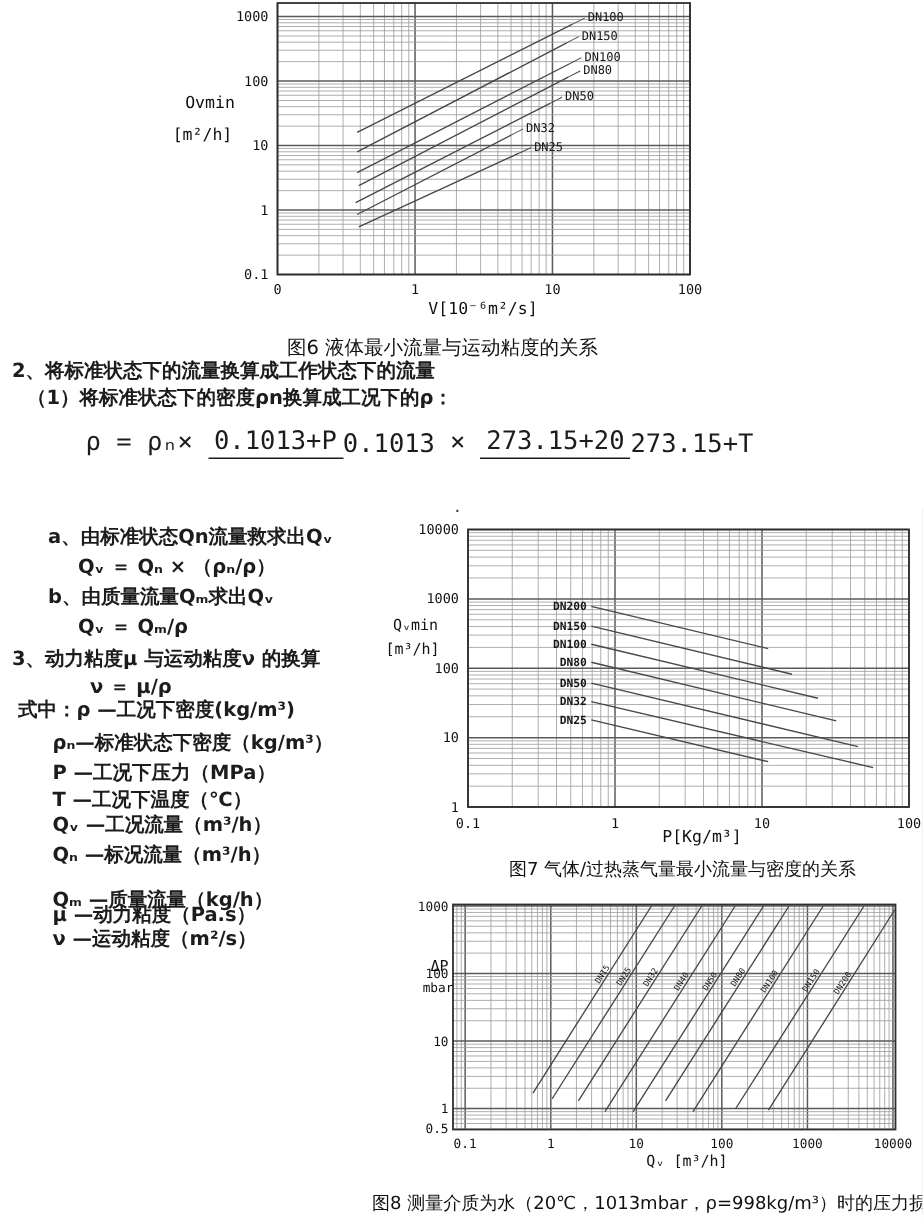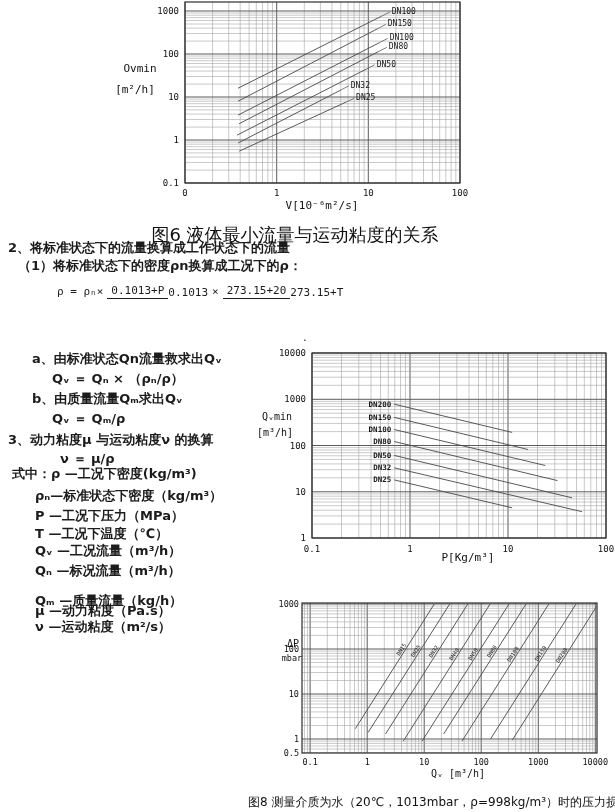--- a/index.html
+++ b/index.html
@@ -3,24 +3,24 @@
 <meta charset="utf-8">
 <style>
   html,body{margin:0;padding:0;background:#e8e8e8;}
   .page{
     position:relative;width:615px;height:812px;margin:0 auto;
     background:#ffffff;overflow:hidden;
     font-family:"DejaVu Sans",sans-serif;color:#1c1c1c;
   }
   .chart{position:absolute;}
   .t{position:absolute;white-space:nowrap;font-size:13px;line-height:14px;color:#1c1c1c;font-weight:bold;}
-  .cap{position:absolute;white-space:nowrap;text-align:center;font-size:18px;color:#111;}
+  .cap{position:absolute;white-space:nowrap;text-align:center;font-size:13px;color:#111;}
   .formula{
-    position:absolute;left:57px;top:284px;display:flex;align-items:center;gap:4px;
-    font-family:"DejaVu Sans Mono",monospace;font-size:11px;color:#1c1c1c;
+    position:absolute;left:57px;top:284px;display:flex;align-items:center;gap:10px;
+    font-family:"DejaVu Sans Mono",monospace;font-size:17px;color:#1c1c1c;
   }
   .frac{display:inline-flex;flex-direction:row;align-items:center;line-height:1.2;}
   .frac .num{padding:0 4px 1px 4px;border-bottom:1.3px solid #1c1c1c;}
   .frac .den{padding-top:1px;}
   .tick{font-family:"DejaVu Sans Mono",monospace;fill:#111;}
   .dn{font-family:"DejaVu Sans Mono",monospace;fill:#161616;}
   .dot{position:absolute;font-size:12px;color:#333;}
 </style>
 </head>
 <body>
@@ -251,20 +251,21 @@
       <text class="dn" x="141.2" y="88.0" font-size="7.5" text-anchor="end" font-weight="bold">DN100</text>
       <line x1="144.2" y1="97.5" x2="307.5" y2="136.6" stroke="#474747" stroke-width="0.9"></line>
       <text class="dn" x="141.2" y="100.0" font-size="7.5" text-anchor="end" font-weight="bold">DN80</text>
       <line x1="144.2" y1="111.4" x2="322.0" y2="153.8" stroke="#474747" stroke-width="0.9"></line>
       <text class="dn" x="141.2" y="113.9" font-size="7.5" text-anchor="end" font-weight="bold">DN50</text>
       <line x1="144.2" y1="123.8" x2="332.1" y2="167.7" stroke="#474747" stroke-width="0.9"></line>
       <text class="dn" x="141.2" y="126.3" font-size="7.5" text-anchor="end" font-weight="bold">DN32</text>
       <line x1="144.2" y1="135.9" x2="262.1" y2="163.8" stroke="#474747" stroke-width="0.9"></line>
       <text class="dn" x="141.2" y="138.4" font-size="7.5" text-anchor="end" font-weight="bold">DN25</text>
     </svg>
+  <div class="cap" style="left:295px;top:571px;width:320px;font-size:12px;">图7  气体/过热蒸气量最小流量与密度的关系</div>
 
   <svg class="chart" style="left:275px;top:595px;width:338px;height:192px" viewBox="0 0 338 192">
       <line x1="29.6" y1="8" x2="29.6" y2="158" stroke="#9d9d9d" stroke-width="0.55"></line>
       <line x1="32.5" y1="8" x2="32.5" y2="158" stroke="#9d9d9d" stroke-width="0.55"></line>
       <line x1="35.1" y1="8" x2="35.1" y2="158" stroke="#5a5a5a" stroke-width="1"></line>
       <line x1="52.3" y1="8" x2="52.3" y2="158" stroke="#9d9d9d" stroke-width="0.55"></line>
       <line x1="62.4" y1="8" x2="62.4" y2="158" stroke="#9d9d9d" stroke-width="0.55"></line>
       <line x1="69.5" y1="8" x2="69.5" y2="158" stroke="#9d9d9d" stroke-width="0.55"></line>
       <line x1="75.0" y1="8" x2="75.0" y2="158" stroke="#9d9d9d" stroke-width="0.55"></line>
       <line x1="79.5" y1="8" x2="79.5" y2="158" stroke="#9d9d9d" stroke-width="0.55"></line>

